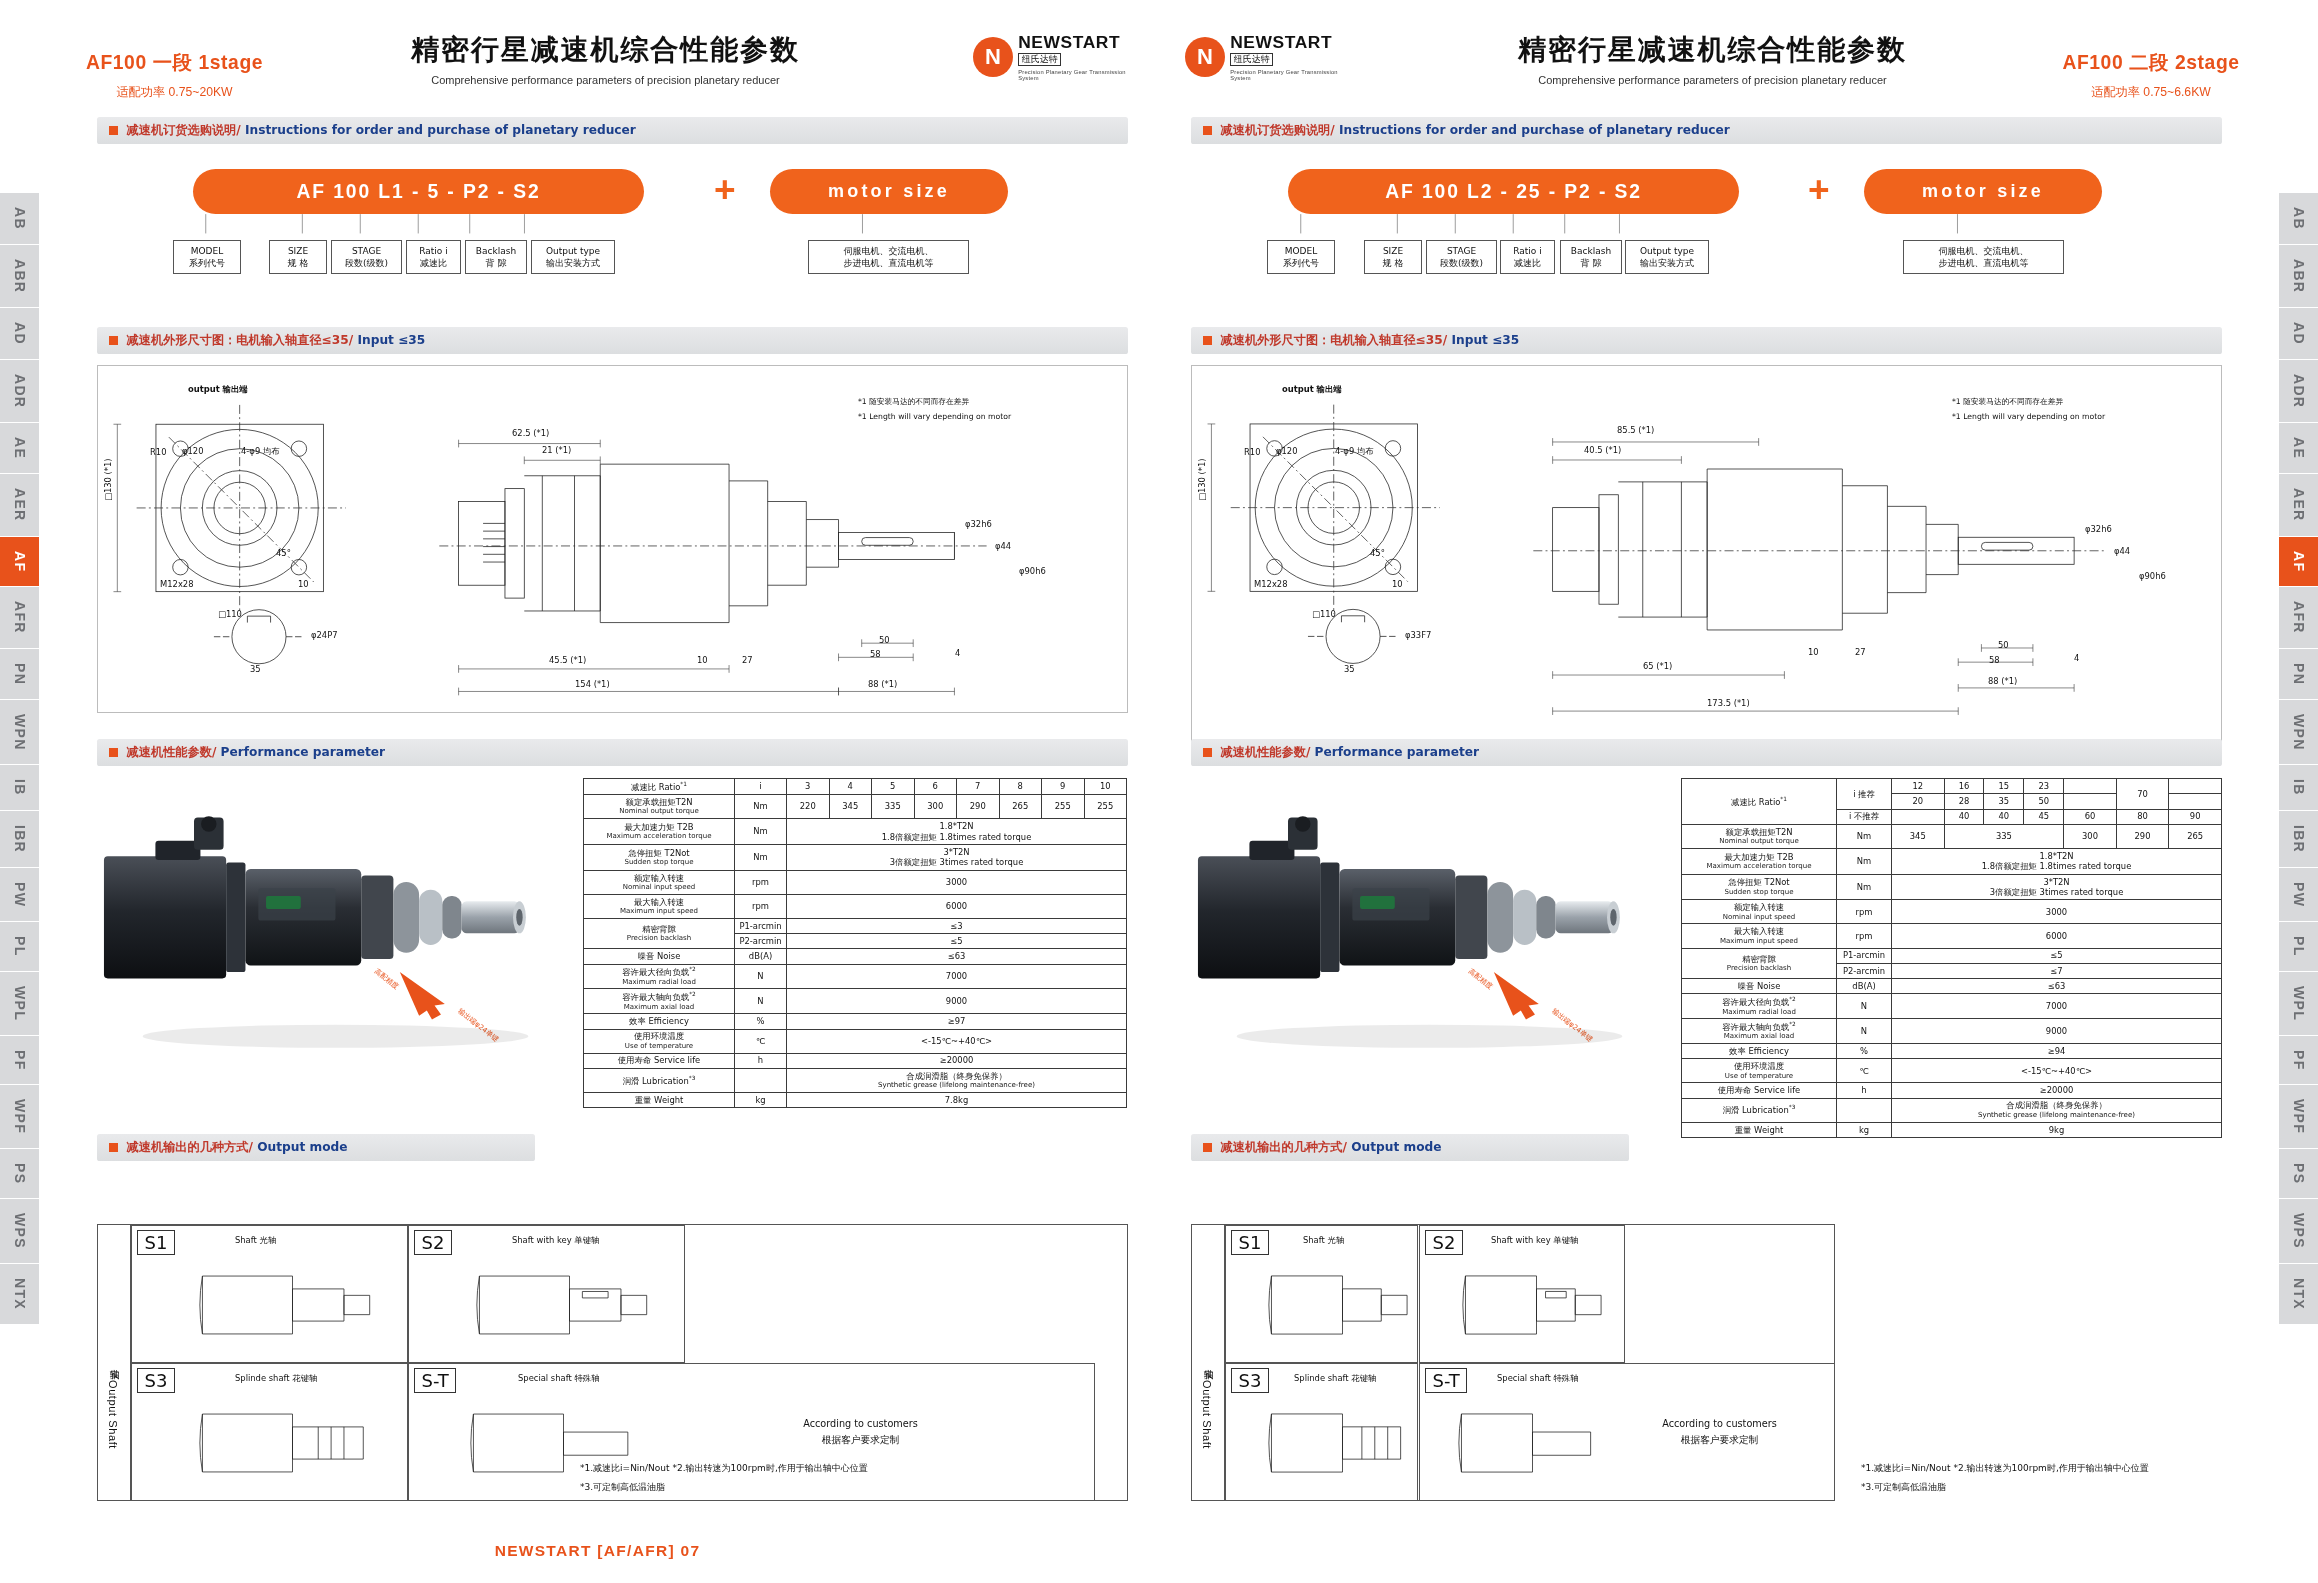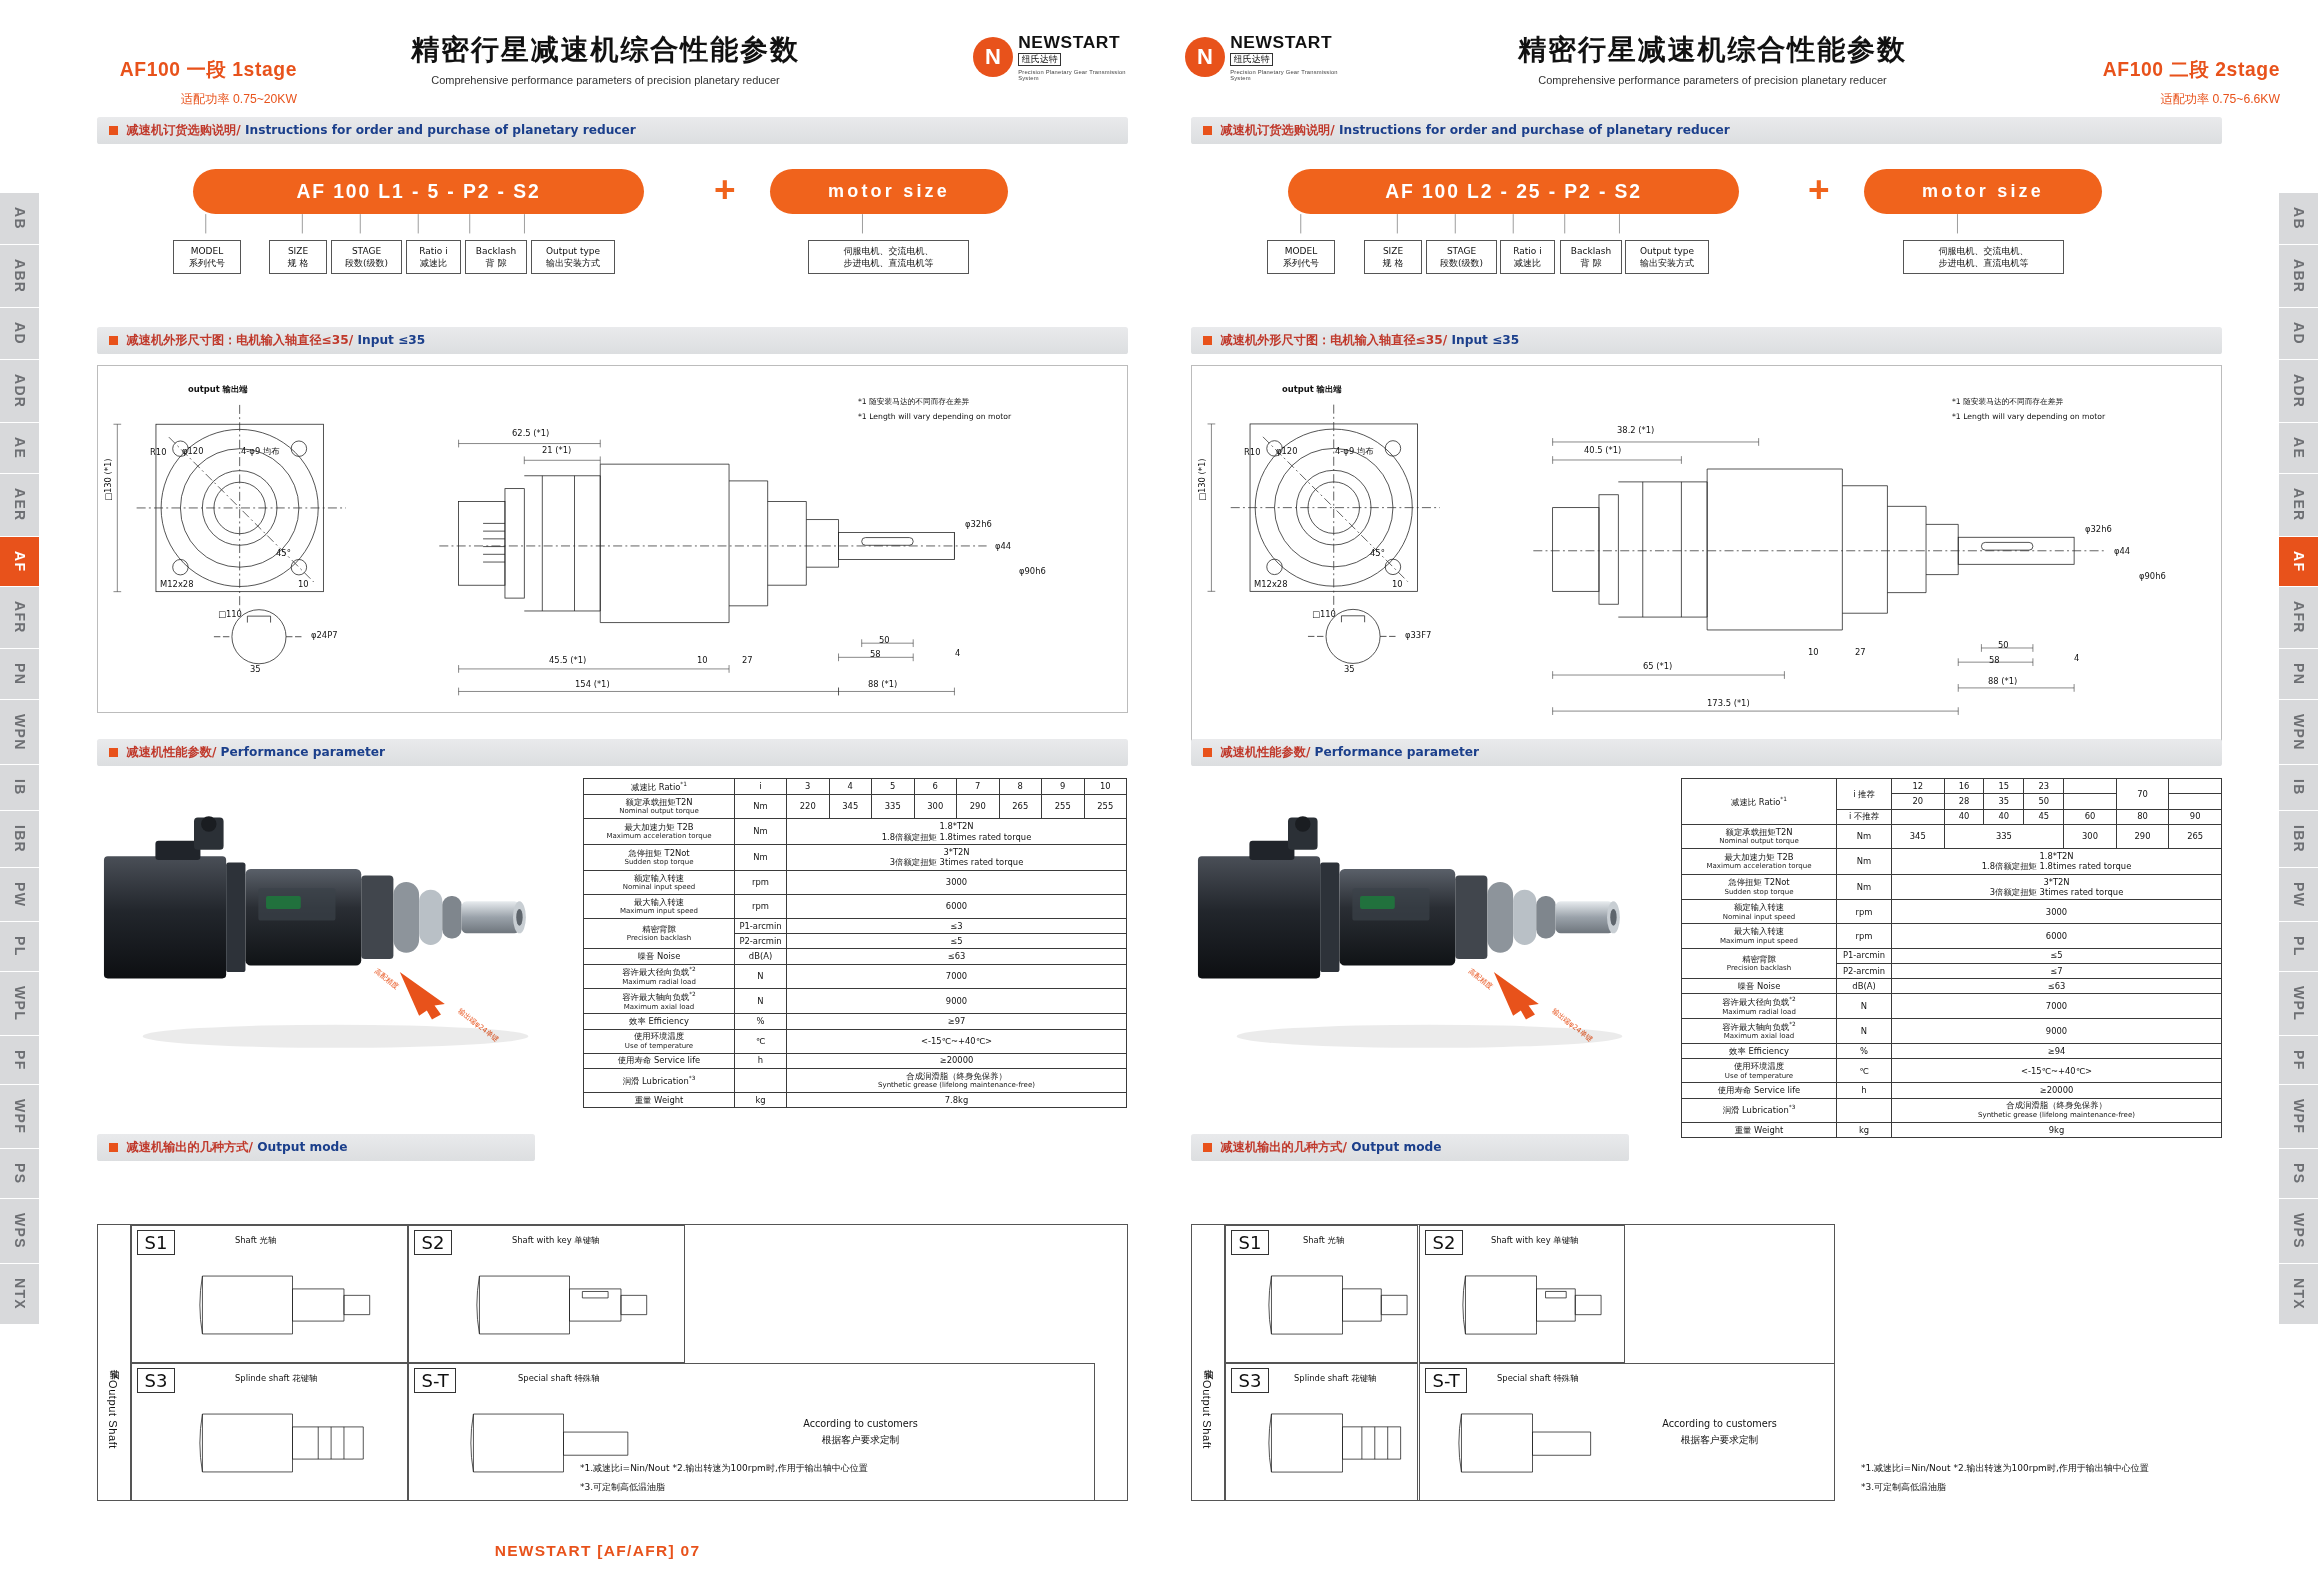--- a/index.html
+++ b/index.html
@@ -32,21 +32,21 @@
     border-bottom:1.3px solid #ffffff;
     font-weight:bold;
   }
   .stab.active { background:#e8521b; color:#fff; }
 
   
   .hdr { position:absolute; top:0; width:1159px; height:113px; }
   .hdr-title { position:absolute; left:361px; top:31px; width:489px; text-align:center; }
   .hdr-cn { font-family:"DejaVu Sans", sans-serif; font-size:28px; font-weight:bold; letter-spacing:1.9px; color:#111; }
   .hdr-en { font-size:11px; color:#333; margin-top:5.2px; }
-  .hdr-model { position:absolute; top:56px; text-align:right; color:#e8521b; font-size:19.3px; font-weight:bold; letter-spacing:0.6px; }
+  .hdr-model { position:absolute; top:49px; text-align:center; color:#e8521b; font-size:19.3px; font-weight:bold; letter-spacing:0.6px; }
   .hdr-power { font-size:12.2px; color:#e8521b; font-weight:normal; margin-top:7.7px; letter-spacing:0px; }
 
   .logo { position:absolute; top:31px; width:161px; height:52px; display:flex; align-items:center; }
   .logo-badge {
     width:40px; height:40px; border-radius:50%;
     background:#e8521b; color:#fff; display:flex; align-items:center; justify-content:center;
     font-size:22px; font-weight:bold; flex:none;
   }
   .logo-txt { margin-left:5.2px; line-height:1.05; }
   .logo-name { font-size:17.4px; font-weight:bold; letter-spacing:0.6px; color:#111; }
@@ -723,21 +723,21 @@
     <div class="dlabel" style="left:84px; top:80px;">φ120</div>
     <div class="dlabel" style="left:143px; top:80px;">4-φ9 均布</div>
     <div class="dlabel" style="left:5.2px; top:135px; transform:rotate(-90deg); transform-origin:left top;">□130 (*1)</div>
     <div class="dlabel" style="left:120px; top:243px;">□110</div>
     <div class="dlabel" style="left:62px; top:213px;">M12x28</div>
     <div class="dlabel" style="left:178px; top:182px;">45°</div>
     <div class="dlabel" style="left:200px; top:213px;">10</div>
     <div class="dlabel" style="left:152px; top:298px;">35</div>
     <div class="dlabel" style="left:213px; top:264px;">φ33F7</div>
 
-    <div class="dlabel" style="left:425px; top:59px;">38.2 (*1)</div>
+    <div class="dlabel" style="left:425px; top:59px;">85.5 (*1)</div>
     <div class="dlabel" style="left:392px; top:79px;">40.5 (*1)</div>
     <div class="dlabel" style="left:893px; top:158px;">φ32h6</div>
     <div class="dlabel" style="left:922px; top:180px;">φ44</div>
     <div class="dlabel" style="left:947px; top:205px;">φ90h6</div>
     <div class="dlabel" style="left:806px; top:274px;">50</div>
     <div class="dlabel" style="left:797px; top:289px;">58</div>
     <div class="dlabel" style="left:882px; top:287px;">4</div>
     <div class="dlabel" style="left:451px; top:295px;">65 (*1)</div>
     <div class="dlabel" style="left:616px; top:281px;">10</div>
     <div class="dlabel" style="left:663px; top:281px;">27</div>

